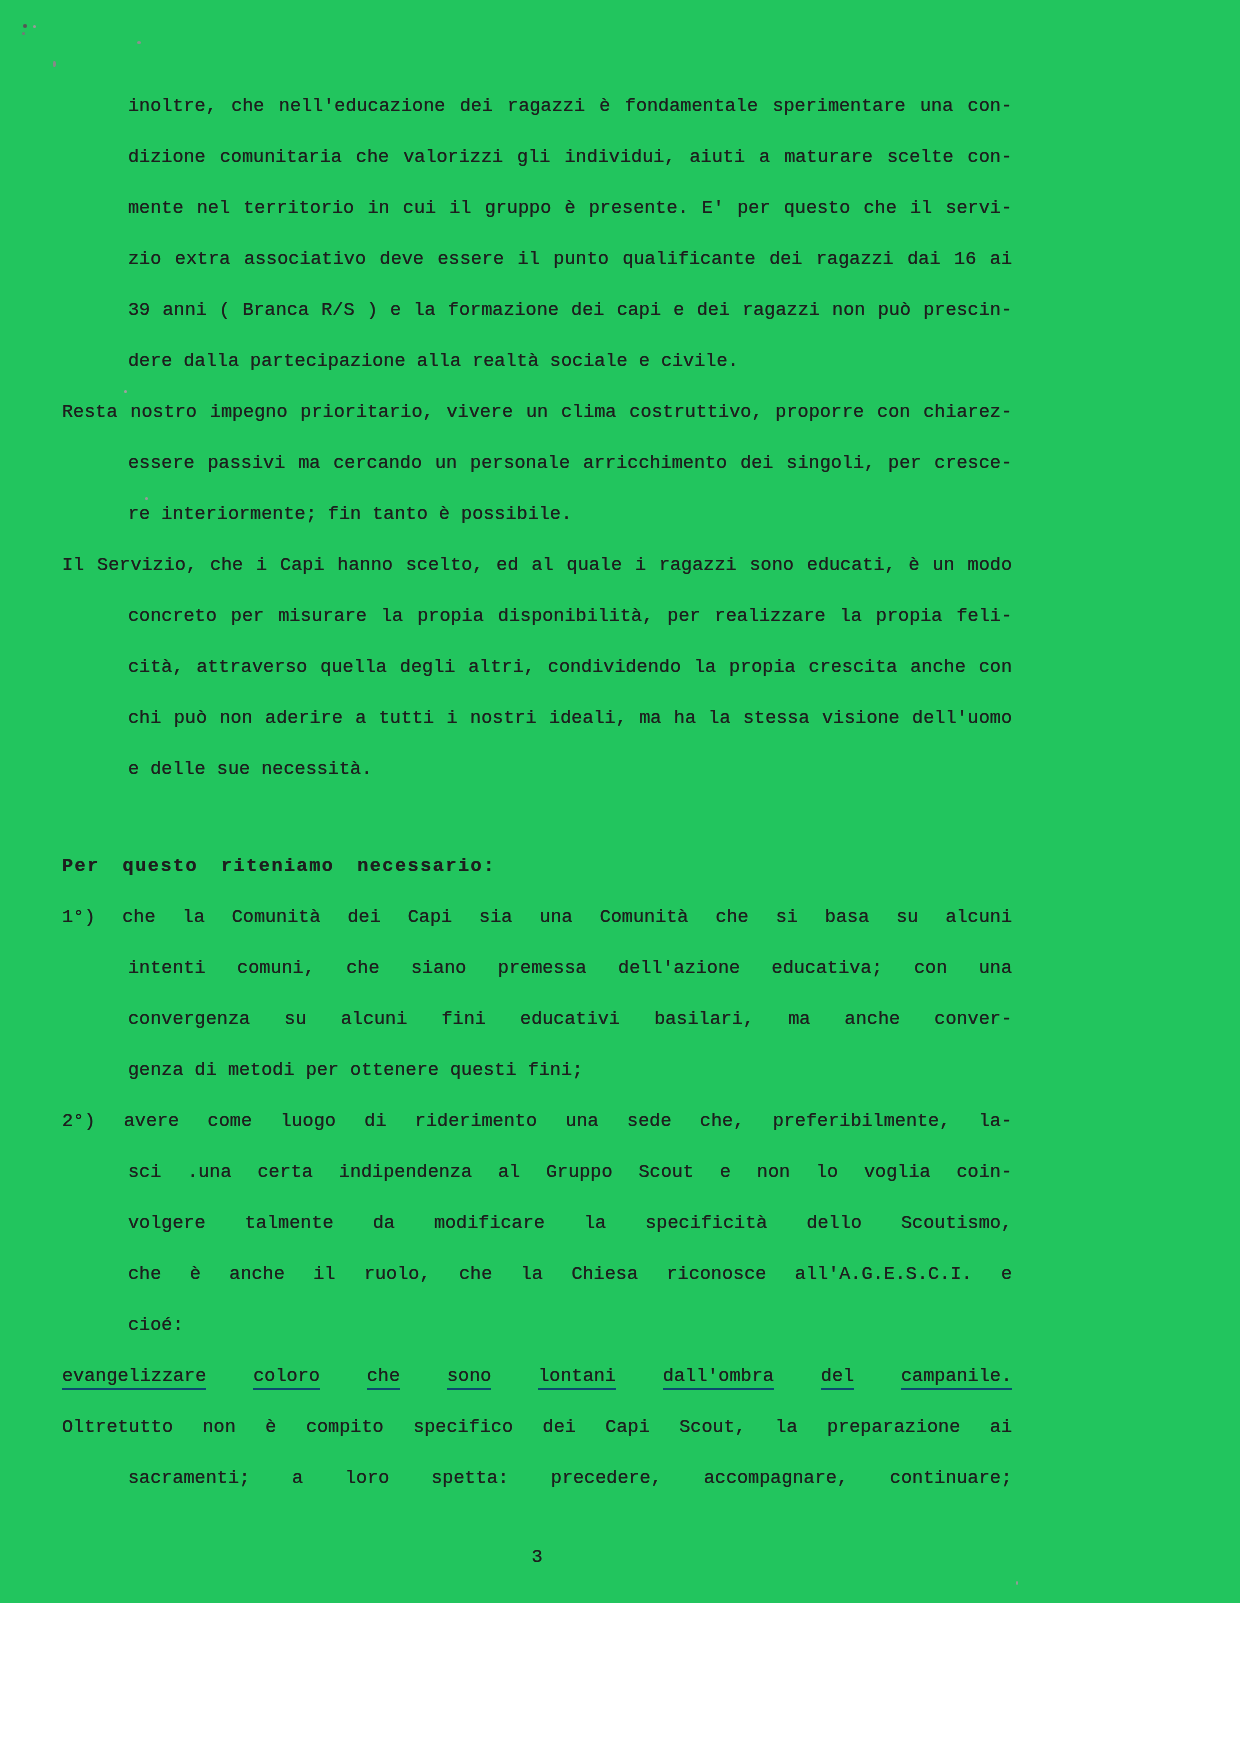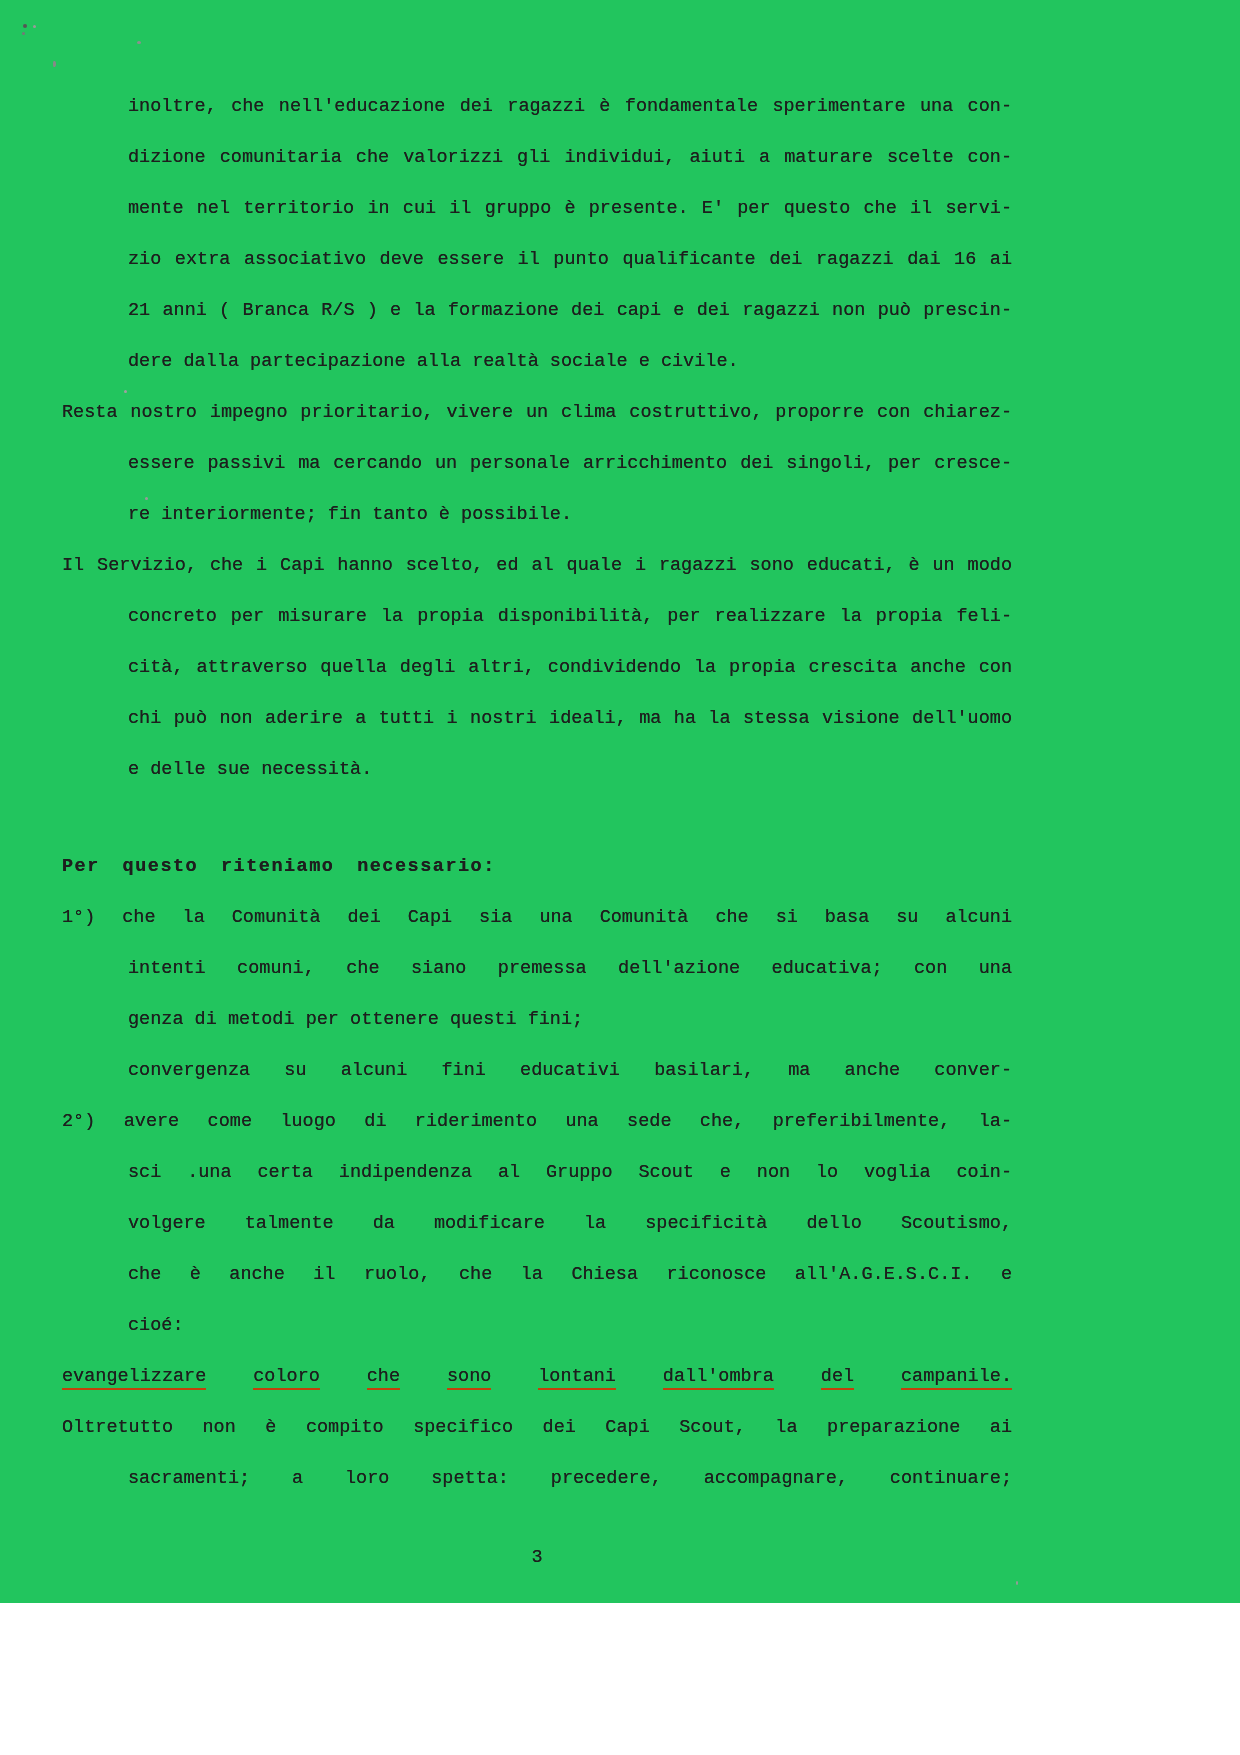--- a/index.html
+++ b/index.html
@@ -26,21 +26,21 @@
     height: 51px;
     line-height: 51px;
     white-space: normal;
     overflow: visible;
   }
   .ind { padding-left: 66px; }
   .just { text-align: justify; text-align-last: justify; }
   .bold { font-weight: bold; }
   .spaced { letter-spacing: 1.5px; word-spacing: 0.55em; }
   .blank-line { height: 46px; }
-  .uw { border-bottom: 2px solid #c2410c; padding-bottom: 1px; }
+  .uw { border-bottom: 2px solid #0c4a6e; padding-bottom: 1px; }
   .page-number {
     margin-top: 28px;
     height: 51px; line-height: 51px;
     text-align: center;
     font-size: 18.5px;
   }
   .artifact {
     position: absolute;
     background: #8a8a8a;
     border-radius: 50%;
@@ -60,41 +60,41 @@
 <body>
 
 <div class="page">
 
   <div class="textblock">
 
     <div class="line ind just">inoltre, che nell'educazione dei ragazzi è fondamentale sperimentare una con-</div>
     <div class="line ind just">dizione comunitaria che valorizzi gli individui, aiuti a maturare scelte con-</div>
     <div class="line ind just">mente nel territorio in cui il gruppo è presente. E' per questo che il servi-</div>
     <div class="line ind just">zio extra associativo deve essere il punto qualificante dei ragazzi dai 16 ai</div>
-    <div class="line ind just">21 anni ( Branca R/S ) e la formazione dei capi e dei ragazzi non può prescin-</div>
+    <div class="line ind just">39 anni ( Branca R/S ) e la formazione dei capi e dei ragazzi non può prescin-</div>
     <div class="line ind">dere dalla partecipazione alla realtà sociale e civile.</div>
 
     <div class="line just">Resta nostro impegno prioritario, vivere un clima costruttivo, proporre con chiarez-</div>
     <div class="line ind just">essere passivi ma cercando un personale arricchimento dei singoli, per cresce-</div>
     <div class="line ind">re interiormente; fin tanto è possibile.</div>
 
     <div class="line just">Il Servizio, che i Capi hanno scelto, ed al quale i ragazzi sono educati, è un modo</div>
     <div class="line ind just">concreto per misurare la propia disponibilità, per realizzare la propia feli-</div>
     <div class="line ind just">cità, attraverso quella degli altri, condividendo la propia crescita anche con</div>
     <div class="line ind just">chi può non aderire a tutti i nostri ideali, ma ha la stessa visione dell'uomo</div>
     <div class="line ind">e delle sue necessità.</div>
 
     <div class="blank-line"></div>
 
     <div class="line bold spaced">Per questo riteniamo necessario:</div>
 
     <div class="line just">1°) che la Comunità dei Capi sia una Comunità che si basa su alcuni</div>
     <div class="line ind just">intenti comuni, che siano premessa dell'azione educativa; con una</div>
+    <div class="line ind just">convergenza su alcuni fini educativi basilari, ma anche conver-</div>
     <div class="line ind">genza di metodi per ottenere questi fini;</div>
-    <div class="line ind just">convergenza su alcuni fini educativi basilari, ma anche conver-</div>
 
     <div class="line just">2°) avere come luogo di riderimento una sede che, preferibilmente, la-</div>
     <div class="line ind just">sci .una certa indipendenza al Gruppo Scout e non lo voglia coin-</div>
     <div class="line ind just">volgere talmente da modificare la specificità dello Scoutismo,</div>
     <div class="line ind just">che è anche il ruolo, che la Chiesa riconosce all'A.G.E.S.C.I. e</div>
     <div class="line ind">cioé:</div>
 
     <div class="line just"><span class="uw">evangelizzare</span> <span class="uw">coloro</span> <span class="uw">che</span> <span class="uw">sono</span> <span class="uw">lontani</span> <span class="uw">dall'ombra</span> <span class="uw">del</span> <span class="uw">campanile.</span></div>
 
     <div class="line just">Oltretutto non è compito specifico dei Capi Scout, la preparazione ai</div>

